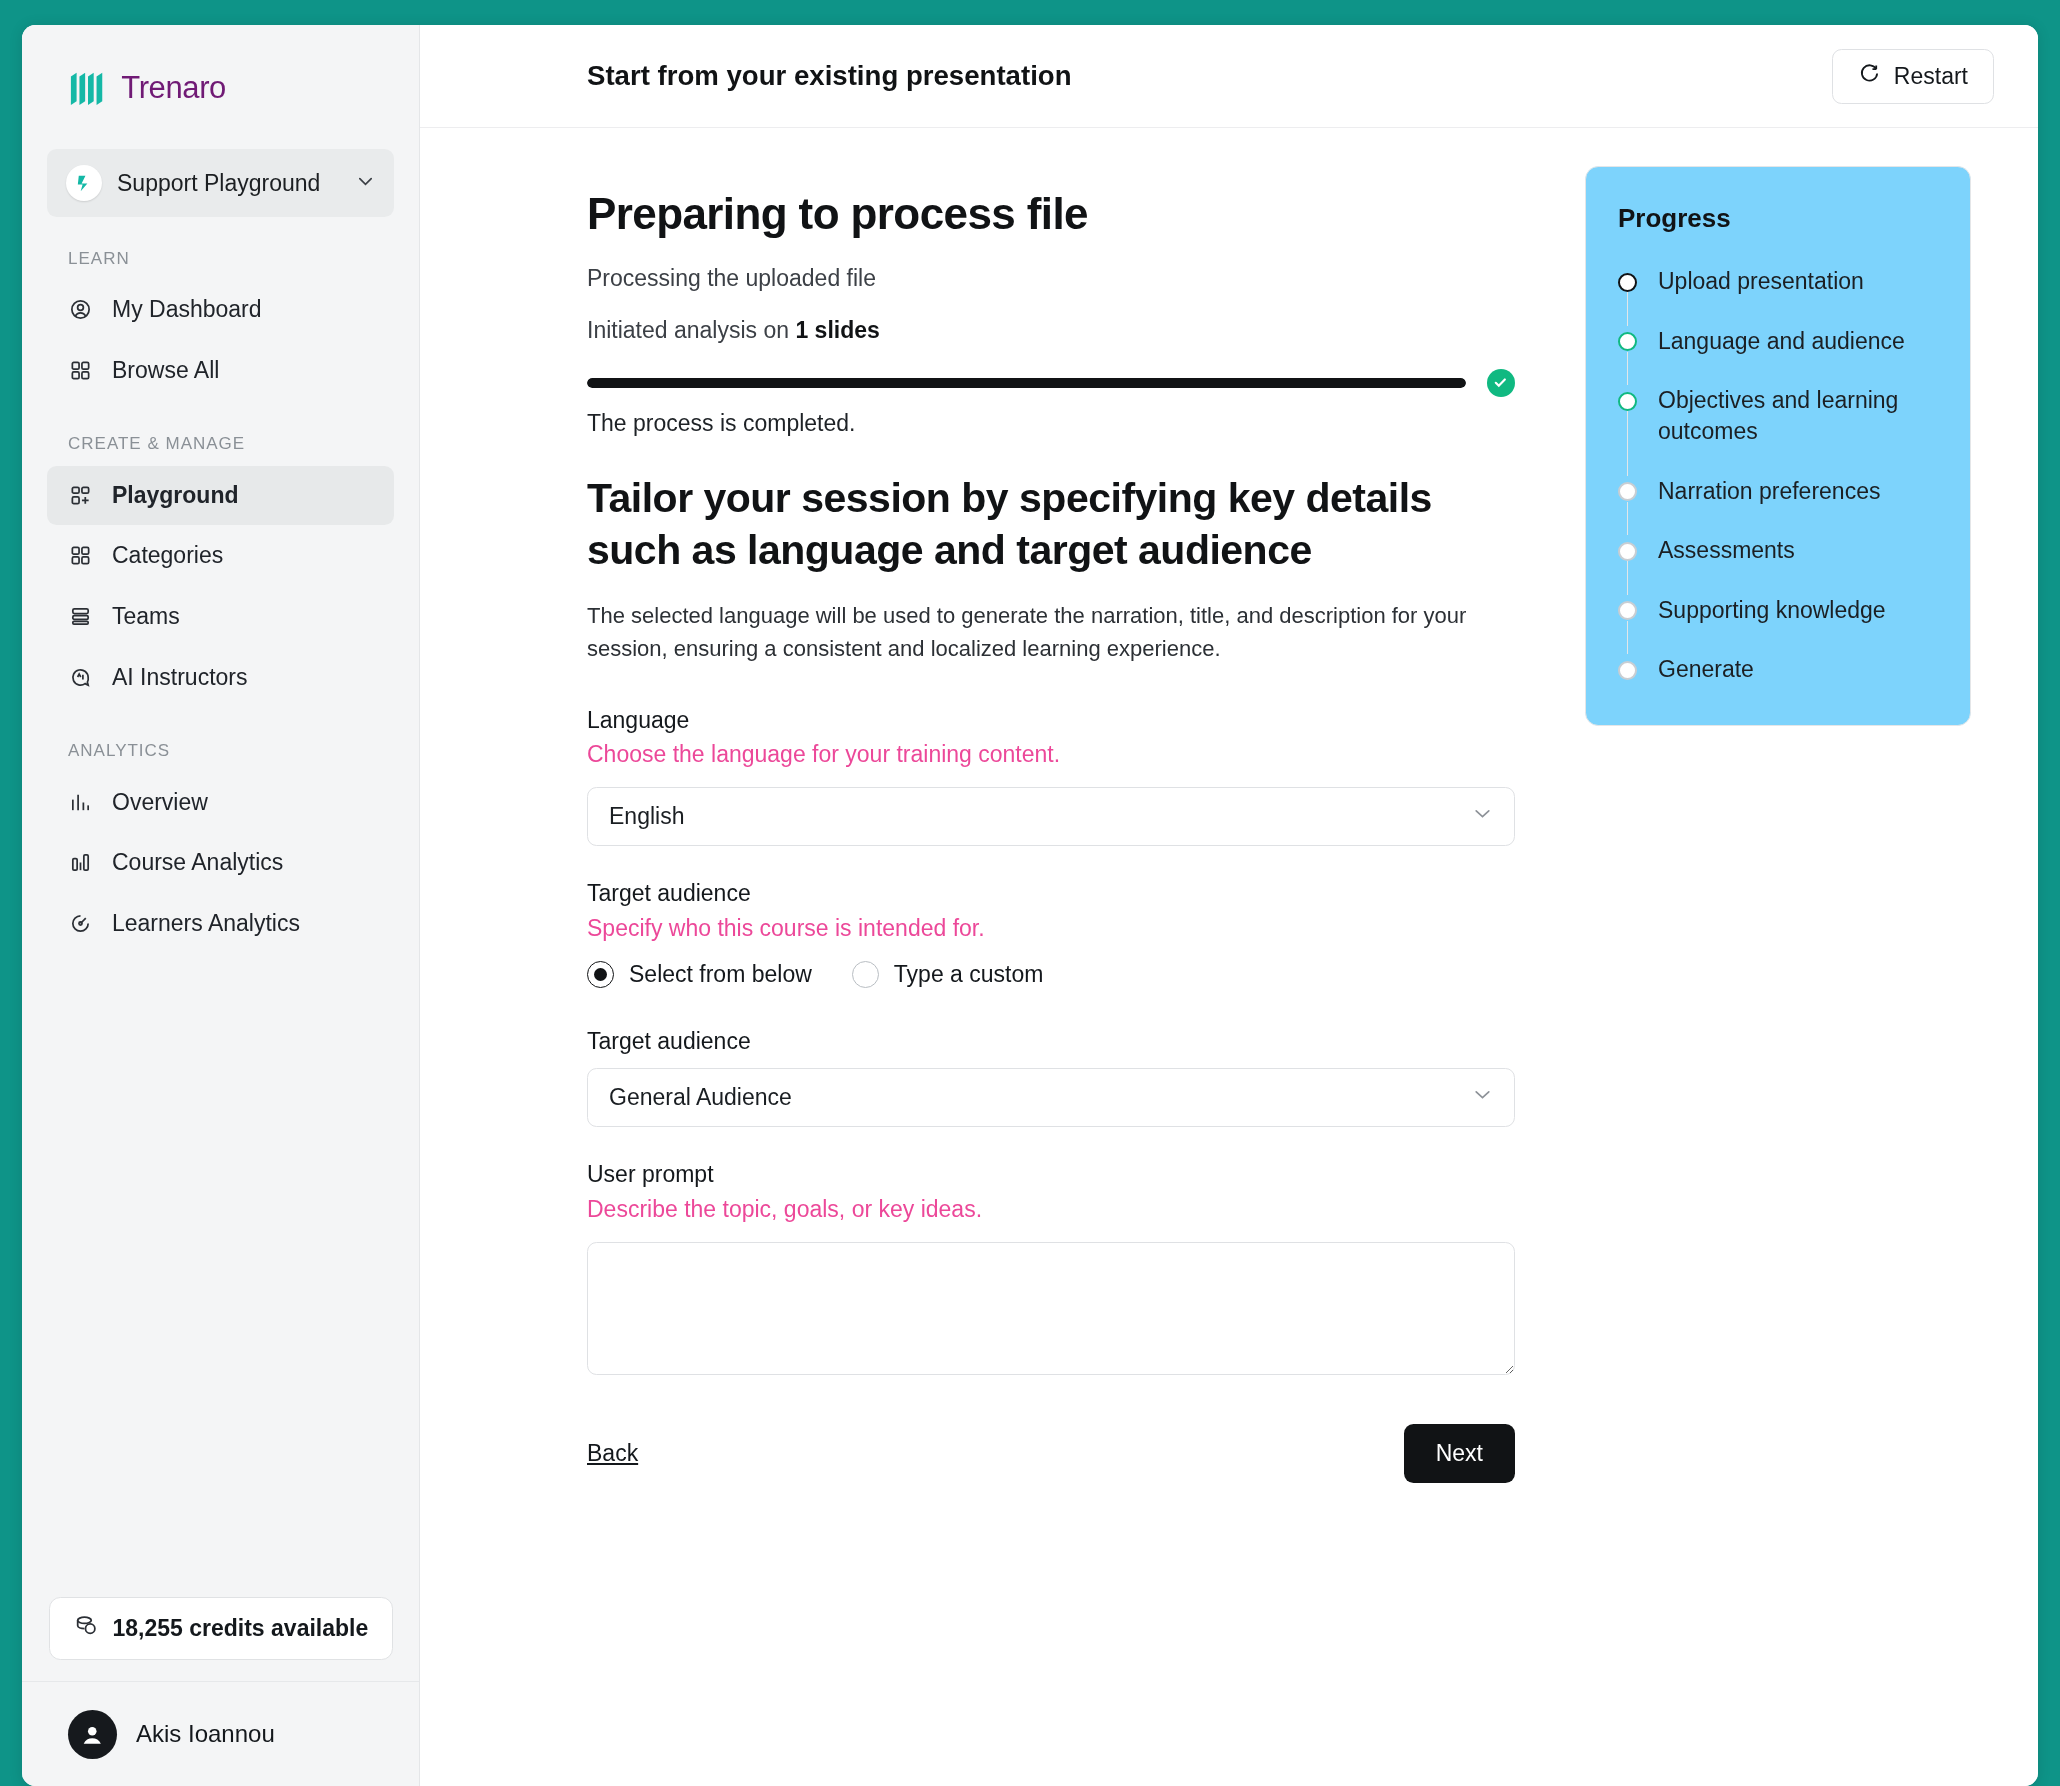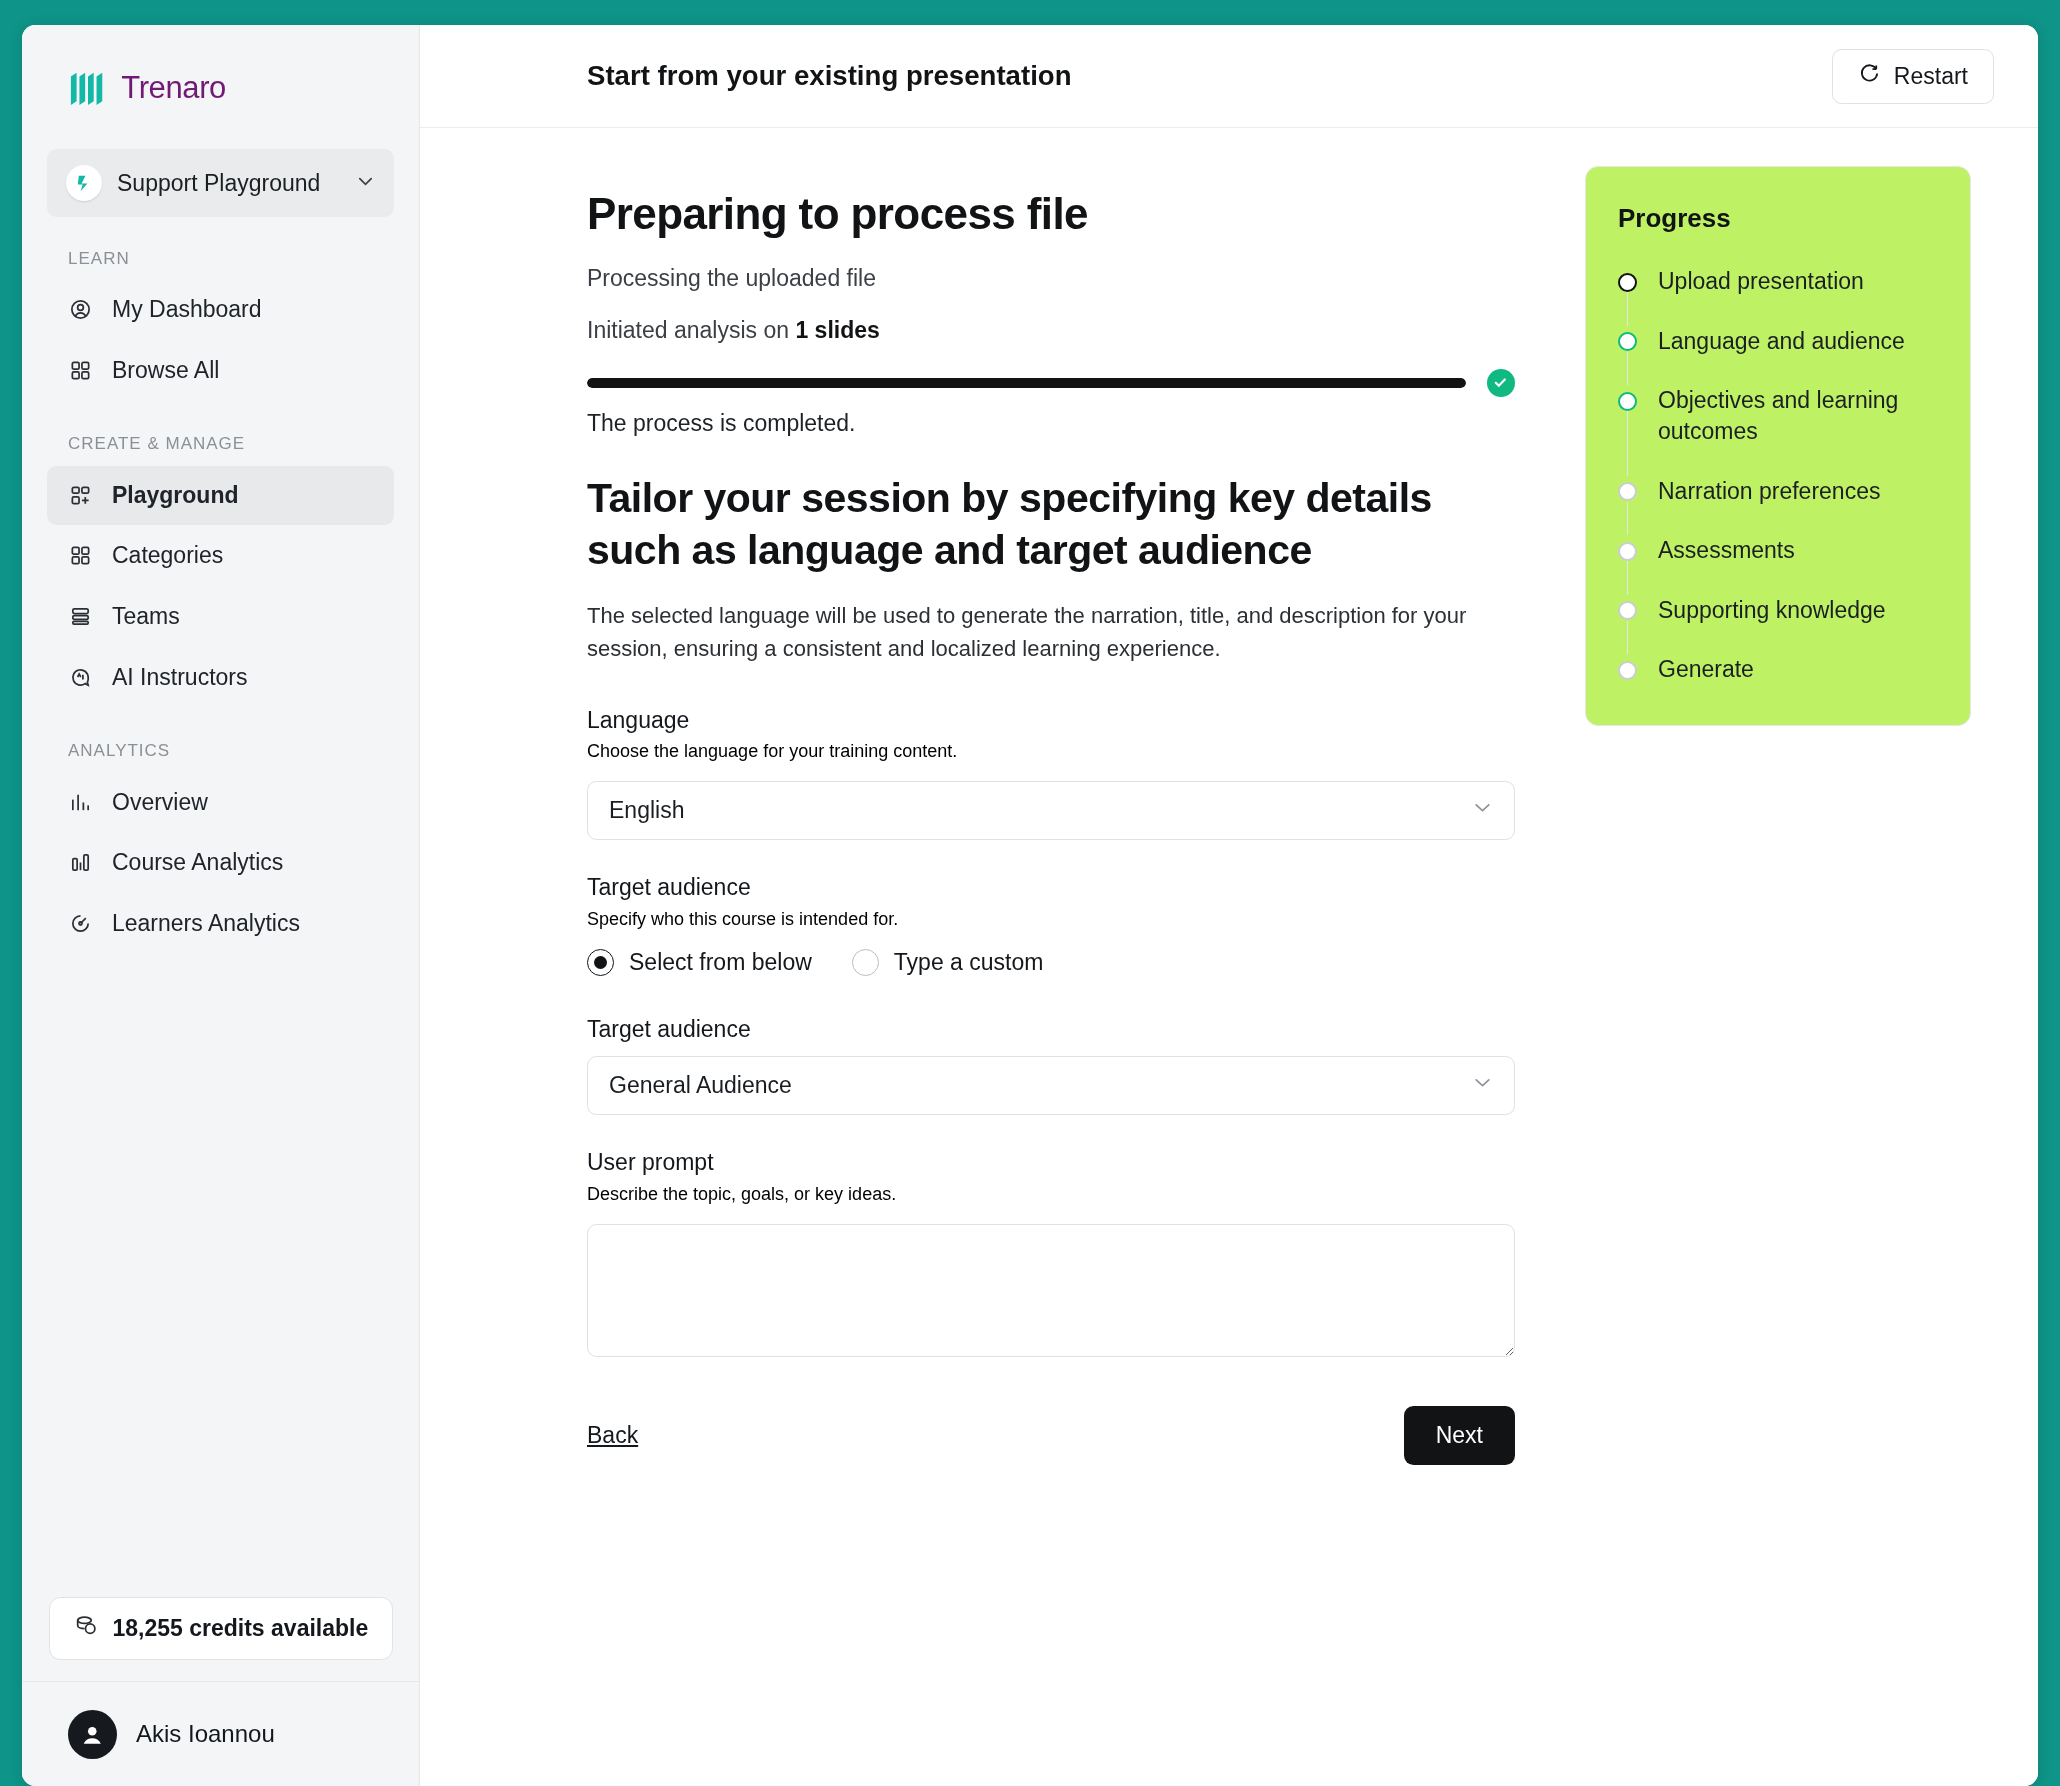--- a/index.html
+++ b/index.html
@@ -234,22 +234,22 @@
     margin-bottom: 42px;
   }
 
   .field { margin-bottom: 34px; }
   .field-label {
     font-size: 23px;
     color: #14181c;
     margin-bottom: 7.6px;
   }
   .field-help {
-    font-size: 18px;
-    color: #000000;
+    font-size: 23px;
+    color: #ec4899;
     margin-bottom: 19px;
   }
   .select {
     height: 59px;
     border: 1px solid #dfe1e4;
     border-radius: 9.5px;
     background: #fff;
     display: flex;
     align-items: center;
     padding: 0 21px;
@@ -318,21 +318,21 @@
     font-size: 23px;
     font-family: "Liberation Sans", sans-serif;
     cursor: pointer;
   }
 
   
   .col-right { width: 386px; flex: 0 0 386px; }
   .progress-card {
     border: 1px solid #e4e6e8;
     border-radius: 13.3px;
-    background: #bef264;
+    background: #7dd3fc;
     padding: 36px 36px 40px 32px;
   }
   .progress-card h3 {
     margin: 0 0 32px 0;
     font-size: 26px;
     font-weight: bold;
     color: #111315;
   }
   .steps { position: relative; }
   .step {

